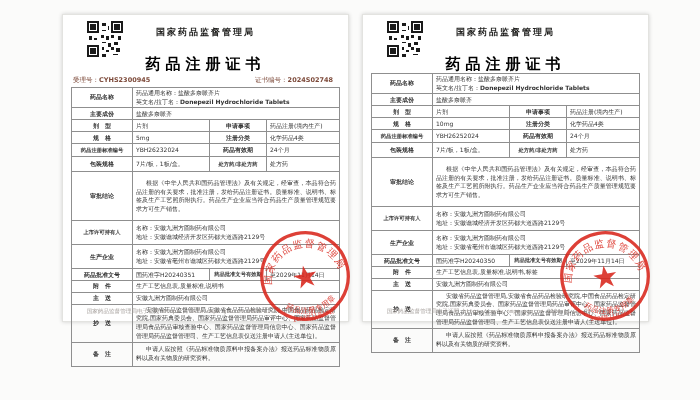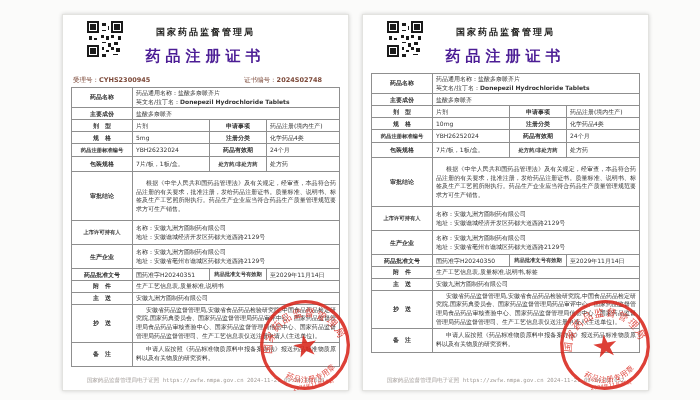--- a/index.html
+++ b/index.html
@@ -1,26 +1,26 @@
 <!DOCTYPE html>
 <html><head>
 <meta charset="utf-8">
 <style>
   html,body{margin:0;padding:0;width:700px;height:400px;overflow:hidden;
     background:#fbfbfa;font-family:"DejaVu Sans","Liberation Sans",sans-serif;}
-  .page{position:absolute;top:14px;width:287px;height:377px;background:#ffffff;
+  .page{position:absolute;top:14px;width:287px;height:308px;background:#ffffff;
     box-shadow:0 0 4px rgba(0,0,0,.18);border:1px solid #e3e3e0;box-sizing:border-box;}
   .page.left{left:62px}
   .page.right{left:362px}
   .page-head{position:relative;height:50px;padding-top:8px;text-align:center;}
   .qr{position:absolute;left:24px;top:6px;width:36px;height:36px;}
   .agency{font-size:9px;font-weight:bold;letter-spacing:2px;color:#1c1c1a;margin-top:3px;}
   .doc-title{font-family:"DejaVu Serif","Liberation Serif",serif;font-size:15px;
-    font-weight:bold;letter-spacing:5px;color:#4c1d95;margin-top:8px;}
-  .meta{display:flex;justify-content:space-between;padding:0 10px;margin:3px 16px 2px 0;
+    font-weight:bold;letter-spacing:5px;color:#000000;margin-top:16px;}
+  .meta{display:flex;justify-content:space-between;padding:0 10px;margin:3px 5px 2px 0;
     font-size:6.5px;color:#7d4a3a;}
   .meta b{font-weight:bold;}
   table.cert{width:268px;margin:0 auto;border-collapse:collapse;table-layout:fixed;}
   table.cert td{border:1px solid #8f8f8f;padding:1px 3px;font-size:6px;color:#333;
     overflow:hidden;vertical-align:middle;line-height:1.45;}
   td.lbl{text-align:center;font-weight:bold;font-size:6px;color:#222;padding:1px 1px;}
   td.lbl.small{font-size:5.3px;}
   .para{font-size:5.4px;line-height:1.35;text-align:justify;color:#3a3a3a;padding:2px 4px;}
   .indent{text-indent:10px;display:block;}
   .line{display:block;white-space:nowrap;}

